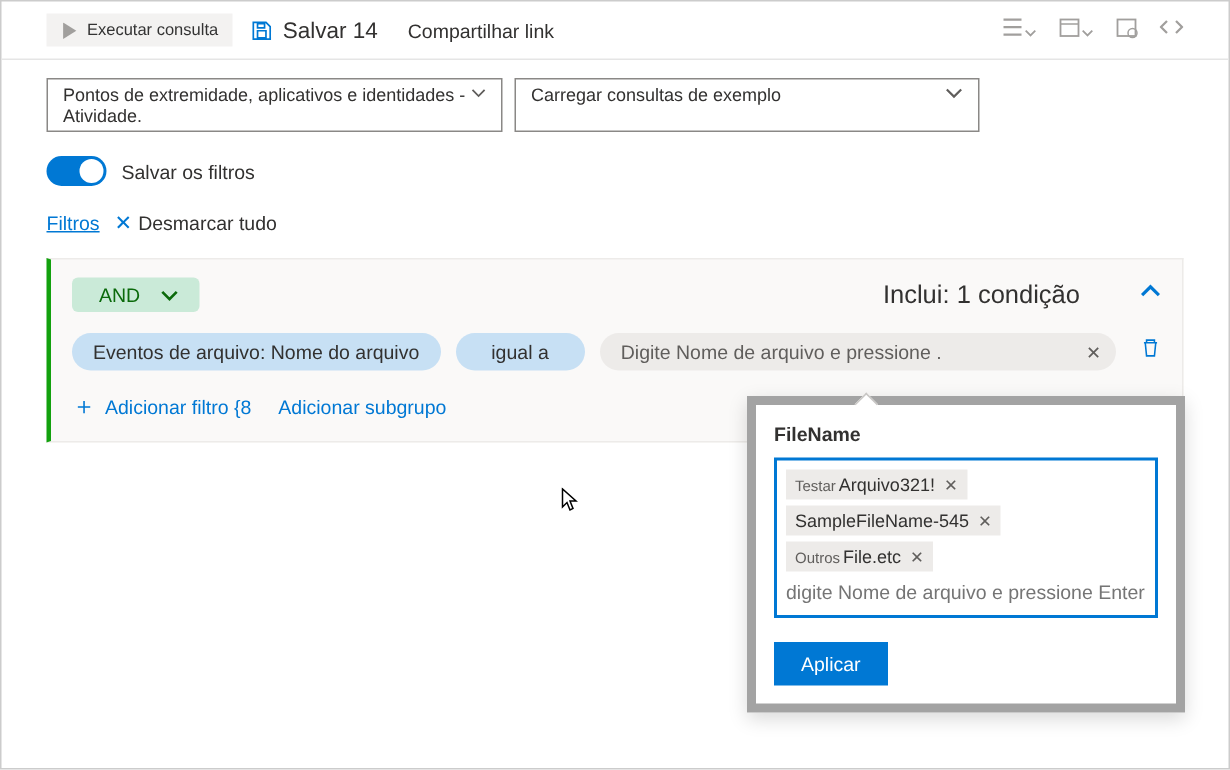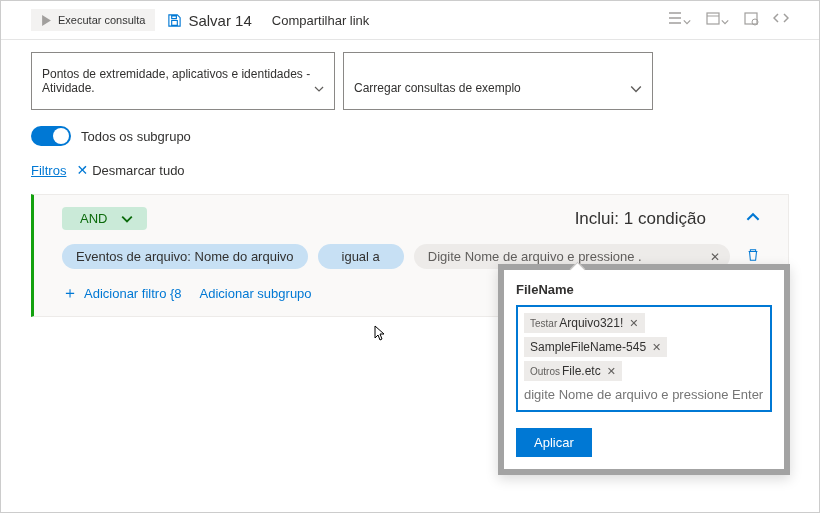--- a/index.html
+++ b/index.html
@@ -7,36 +7,36 @@
   
   .toolbar { display: flex; align-items: center; padding: 8px 30px 8px 30px; border-bottom: 1px solid #e5e5e5; gap: 12px; }
   .run-btn { display: flex; align-items: center; gap: 6px; background: #f3f2f1; padding: 5px 10px; font-size: 11px; color: #333; border: none; }
   .save-group { display: flex; align-items: center; gap: 6px; }
   .save-text { font-size: 15px; color: #323130; }
   .share-link { font-size: 13px; color: #323130; margin-left: 8px; }
   .toolbar-right { margin-left: auto; display: flex; gap: 14px; align-items: center; color: #a19f9d; }
   .toolbar-icon { width: 16px; height: 16px; fill: #a19f9d; }
   
   .dropdowns { display: flex; gap: 8px; padding: 12px 30px 8px 30px; }
-  .dropdown { border: 1px solid #8a8886; padding: 14px 10px; font-size: 12px; color: #323130; display: flex; justify-content: space-between; align-items: flex-end; background: #fff; }
+  .dropdown { border: 1px solid #8a8886; padding: 3px 10px; font-size: 12px; color: #323130; display: flex; justify-content: space-between; align-items: flex-start; background: #fff; }
   .dd1 { width: 304px; }
   .dd2 { width: 310px; }
   .chev { width: 12px; height: 12px; }
   
   .filters-toggle { display: flex; align-items: center; gap: 10px; padding: 8px 30px 6px 30px; }
   .toggle { width: 40px; height: 20px; background: #0078d4; border-radius: 10px; position: relative; }
   .toggle::after { content:''; position: absolute; right: 2px; top: 2px; width: 16px; height: 16px; background: #fff; border-radius: 50%; }
   .filters-label { font-size: 13px; color: #323130; }
   
   .filter-actions { display: flex; align-items: center; gap: 10px; padding: 10px 18px 8px 30px; font-size: 13px; }
   .filters-text { color: #0078d4; text-decoration: underline; }
   .clear-all { display: flex; align-items: center; gap: 4px; color: #323130; }
   .clear-x { color: #0078d4; font-size: 14px; }
   
-  .filter-panel { margin: 8px 30px; border: 1px solid #edebe9; border-left: 3px solid #13a10e; background: #faf9f8; padding: 12px 28px; }
+  .filter-panel { margin: 8px 30px; border: 1px solid #edebe9; border-left: 3px solid #13a10e; background: #faf9f8; padding: 12px 14px; }
   .panel-header { display: flex; align-items: center; gap: 10px; }
   .and-pill { background: #caead8; color: #0b6a0b; padding: 4px 14px 4px 18px; border-radius: 4px; font-size: 13px; display: flex; align-items: center; gap: 14px; }
   .header-spacer { flex: 1; }
   .includes-text { font-size: 17px; color: #323130; margin-right: 30px; }
   .collapse-chev { color: #0078d4; }
   
   .condition-row { display: flex; gap: 10px; margin-top: 14px; align-items: center; }
   .pill { border-radius: 16px; padding: 5px 14px; font-size: 13px; display: flex; align-items: center; }
   .pill-blue { background: #c7e0f4; color: #323130; }
   .pill-gray { background: #edebe9; color: #605e5c; position: relative; padding-right: 28px; flex: 1; }
@@ -108,21 +108,21 @@
   <div class="dropdown dd2">
     <span>Carregar consultas de exemplo</span>
     <svg class="chev" viewBox="0 0 10 10">
         <path d="M1 3l4 4 4-4" fill="none" stroke="#605e5c" stroke-width="1.2"></path>
       </svg>
   </div>
 </div>
 
 <div class="filters-toggle">
   <div class="toggle"></div>
-  <span class="filters-label">Todos os subgrupo</span>
+  <span class="filters-label">Salvar os filtros</span>
 </div>
 
 <div class="filter-actions">
   <span class="filters-text">Filtros</span>
   <div class="clear-all">
     <span class="clear-x">✕</span>
     <span>Desmarcar tudo</span>
   </div>
 </div>
 

